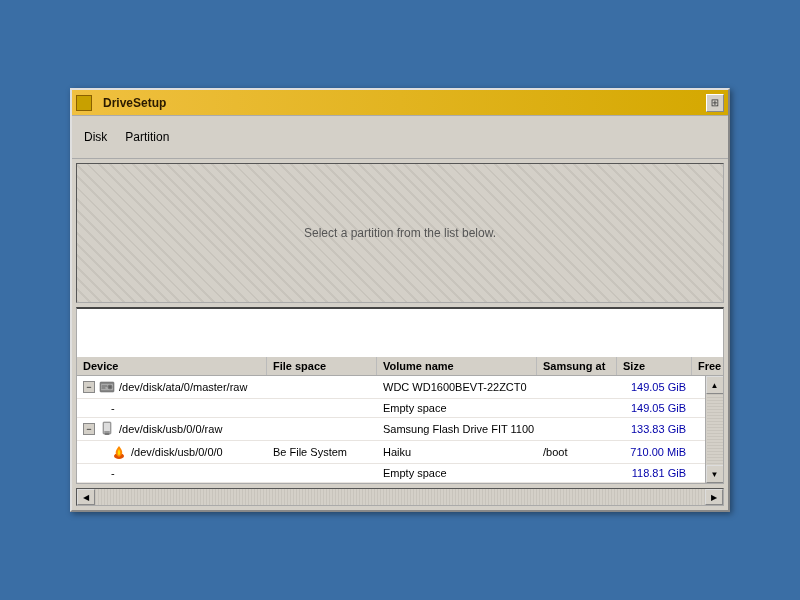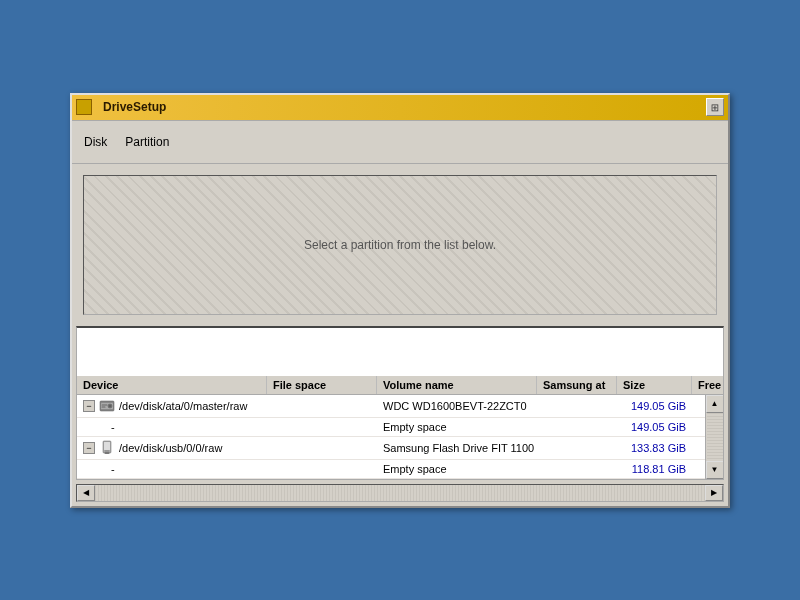--- a/index.html
+++ b/index.html
@@ -85,21 +85,21 @@
     .partition-display {
       height: 140px;
       background: repeating-linear-gradient(
         45deg,
         #c8c4bc,
         #c8c4bc 2px,
         #d4d0c8 2px,
         #d4d0c8 8px
       );
       border: 1px inset #aaa;
-      margin: 11px;
+      margin: 4px;
       display: flex;
       align-items: center;
       justify-content: center;
       color: #555;
       font-size: 12px;
     }
 
     .table-container {
       margin: 4px;
       border: 1px solid #aaa;
@@ -343,20 +343,38 @@
               <span>/dev/disk/usb/0/0/raw</span>
             </div>
           </div>
           <div class="td"></div>
           <div class="td">Samsung Flash Drive FIT 1100</div>
           <div class="td"></div>
           <div class="td td-right">133.83 GiB</div>
           <div class="td td-right"></div>
         </div>
 
+        <div class="table-row">
+          <div class="td">
+            <div class="td-device" style="padding-left:28px;">
+
+              <svg class="haiku-icon" viewBox="0 0 16 16">
+                <ellipse cx="8" cy="12" rx="5" ry="3" fill="#e05000"></ellipse>
+                <path d="M8 2 C6 5 4 7 5 10 C6 12 8 13 8 13 C8 13 10 12 11 10 C12 7 10 5 8 2Z" fill="#ff8800"></path>
+                <path d="M8 5 C7 7 6.5 8 7 10 C7.5 11 8 11.5 8 11.5 C8 11.5 8.5 11 9 10 C9.5 8 9 7 8 5Z" fill="#ffdd00"></path>
+              </svg>
+              <span>/dev/disk/usb/0/0/0</span>
+            </div>
+          </div>
+          <div class="td">Be File System</div>
+          <div class="td">Haiku</div>
+          <div class="td">/boot</div>
+          <div class="td td-right">710.00 MiB</div>
+          <div class="td td-right">112.58 MiB</div>
+        </div>
 
         <div class="table-row">
           <div class="td">
             <div class="td-device" style="padding-left:28px;">
               <span>-</span>
             </div>
           </div>
           <div class="td"></div>
           <div class="td">Empty space</div>
           <div class="td"></div>

